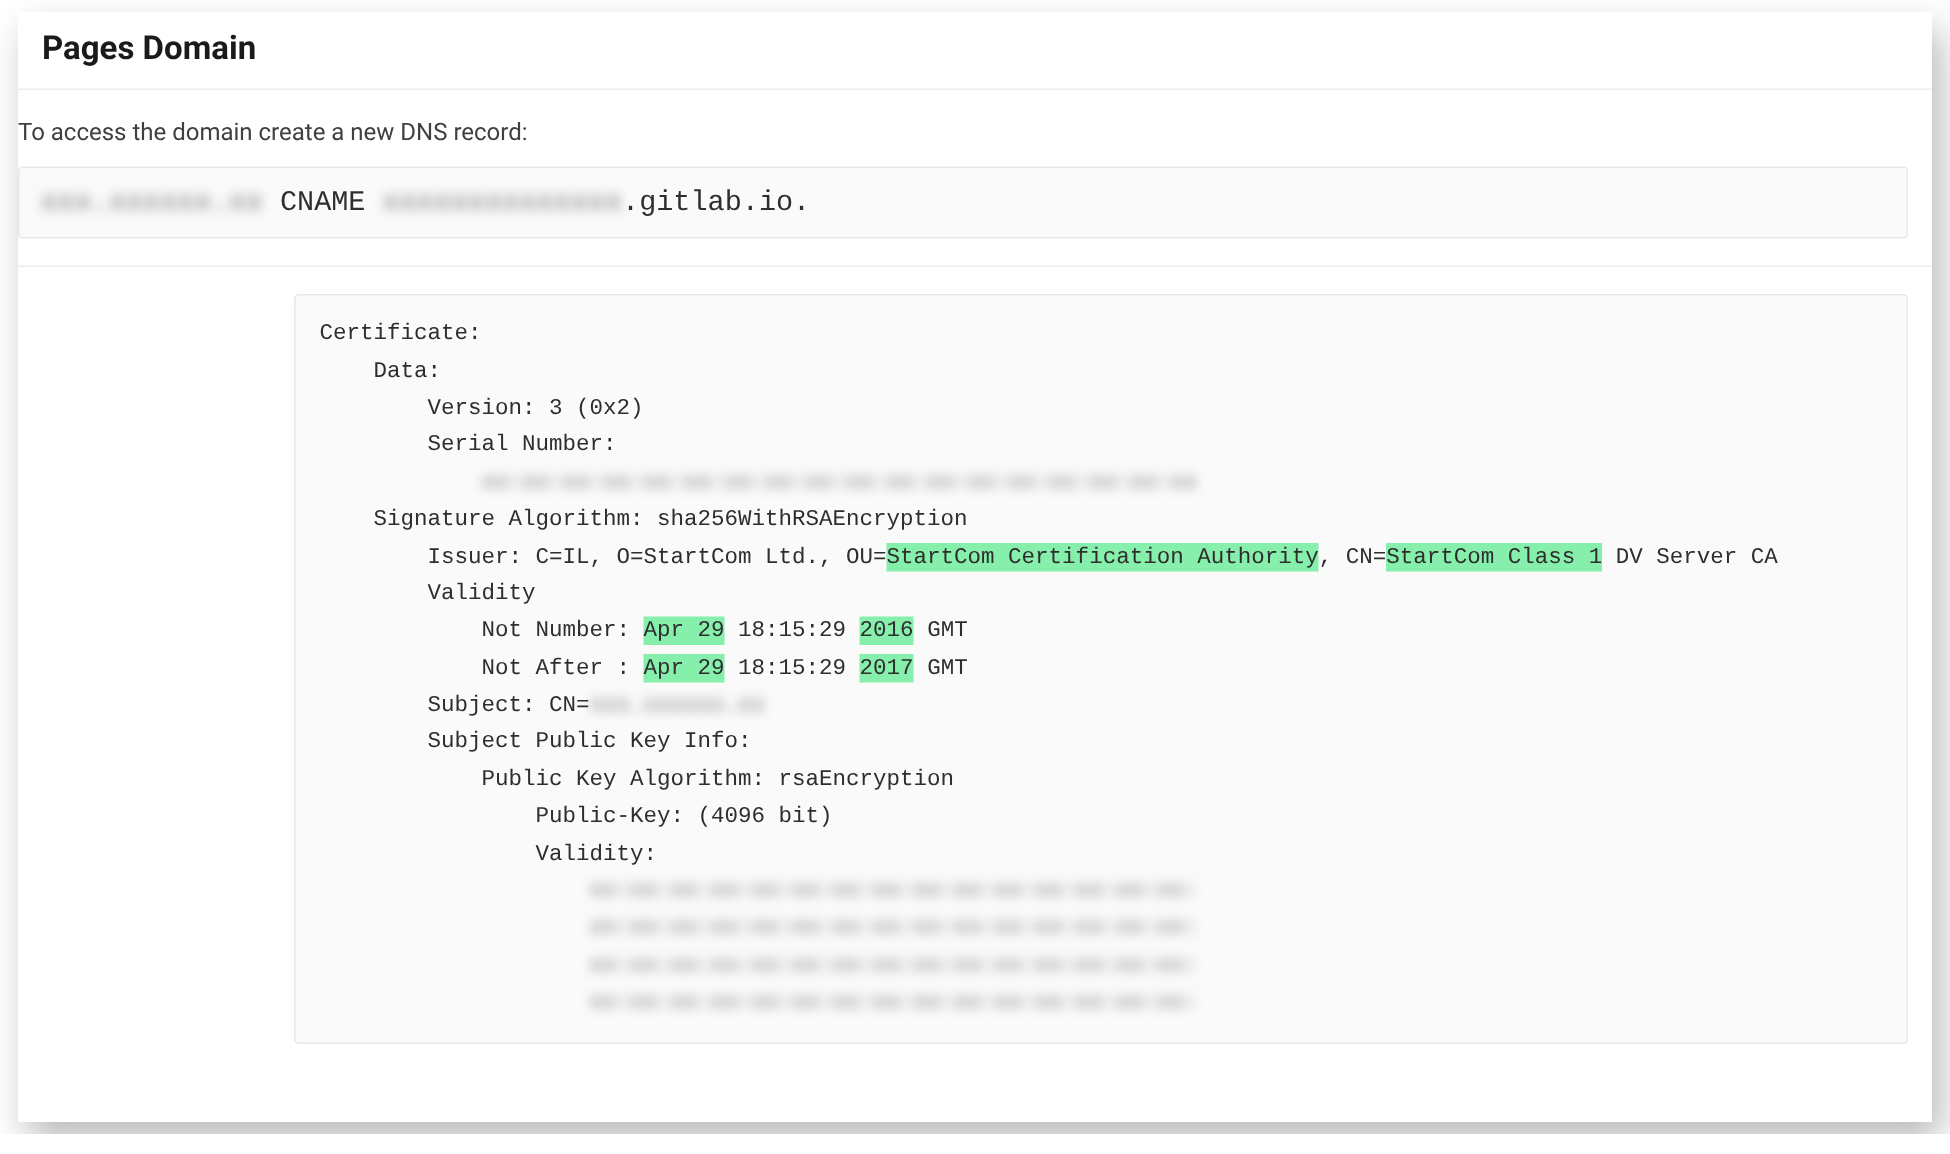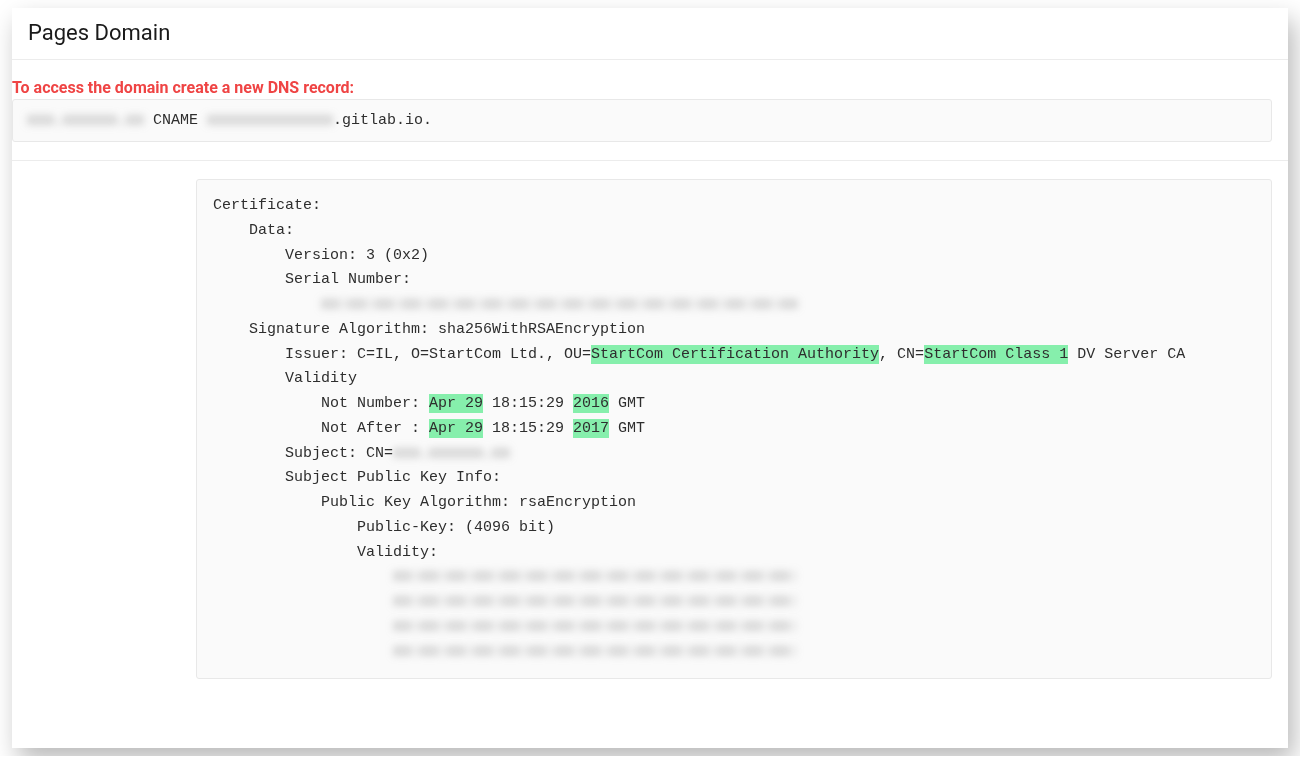--- a/index.html
+++ b/index.html
@@ -12,21 +12,21 @@
     }
     .panel {
       background: #fff;
       box-shadow: 6px 12px 24px rgba(0,0,0,0.28);
       padding: 0 0 28px 0;
       overflow: hidden;
       min-height: 740px;
     }
     .page-title {
       font-size: 22px;
-      font-weight: 400;
+      font-weight: 700;
       color: #1a1a1a;
       padding: 12px 0 14px 16px;
     }
     .row {
       display: flex;
       align-items: flex-start;
       border-top: 1px solid #ececec;
       padding: 0;
     }
     .row-label {
@@ -41,32 +41,31 @@
       flex: 1;
       padding: 18px 16px 18px 0;
       font-size: 16px;
     }
     .domain-link {
       color: #1b69b6;
       filter: blur(4px);
       user-select: none;
     }
     .dns-intro {
-      margin-bottom: 2px;
+      margin-bottom: 14px;
       font-size: 16px;
-      color: #ef4444;
-      font-weight: bold;
+      color: #404040;
     }
     .code-block {
       background: #fafafa;
       border: 1px solid #e8e8e8;
       border-radius: 3px;
       padding: 12px 14px;
       font-family: "SFMono-Regular", Consolas, "Liberation Mono", Menlo, monospace;
-      font-size: 15px;
+      font-size: 19px;
       color: #2e2e2e;
       white-space: pre;
       overflow: hidden;
     }
     .blur {
       filter: blur(4px);
       color: #707070;
       user-select: none;
     }
     .cert-container {

